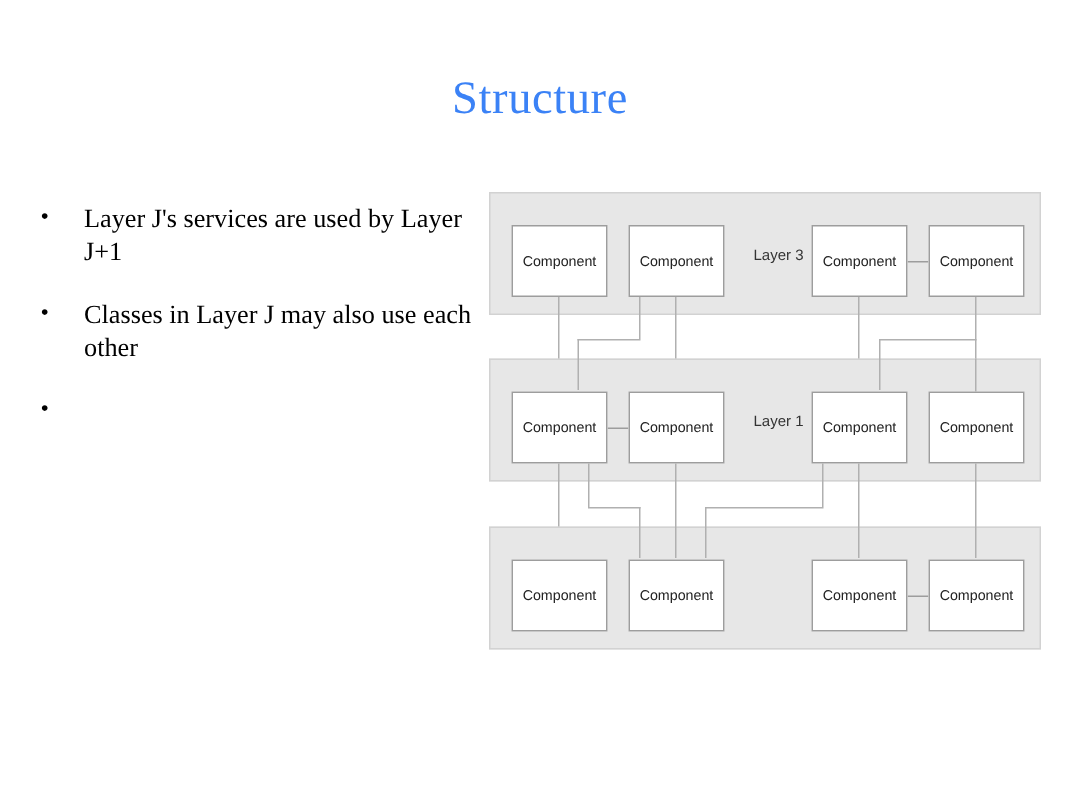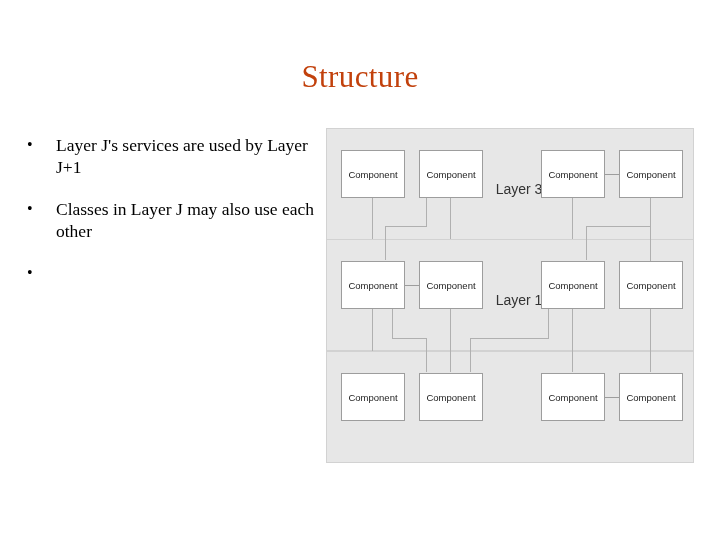--- a/index.html
+++ b/index.html
@@ -5,44 +5,44 @@
   html,body{margin:0;padding:0;}
   body{
     width:720px;height:540px;background:#ffffff;
     font-family:"Liberation Serif", serif;
     overflow:hidden;position:relative;
   }
   #slide{position:absolute;left:0;top:0;width:720px;height:540px;background:#fff;}
 
   
   .title{
-    position:absolute;left:0;top:60px;width:720px;text-align:center;
+    position:absolute;left:0;top:48px;width:720px;text-align:center;
     font-family:"Liberation Serif", serif;
-    font-size:31px;color:#c2410c;letter-spacing:0.4px;line-height:1.1;
+    font-size:31px;color:#3b82f6;letter-spacing:0.4px;line-height:1.1;
   }
 
   
   .bullets{position:absolute;left:16px;top:134px;width:305px;}
   .bullet{position:relative;padding-left:40px;margin-bottom:20px;}
   .bullet .dot{
     position:absolute;left:11px;top:0px;
     font-size:16px;line-height:21px;color:#000;
   }
   .bullet .btext{
     font-family:"Liberation Serif", serif;
     font-size:17.5px;line-height:22px;color:#000;
   }
   .b1{top:0px;}
   .b2{margin-top:14px;}
   .b3{margin-top:14px;}
 
   
   #diagram{position:absolute;left:326px;top:126px;width:370px;height:320px;}
   .layer-panel{
-    position:absolute;left:0;width:368px;height:112px;
+    position:absolute;left:0;width:368px;height:82px;
     background:#e7e7e7;border:1px solid #d2d2d2;
     box-sizing:border-box;
   }
   #layer3{top:2px;}
   #layer2{top:113px;}
   #layer1{top:225px;}
 
   .comp{
     position:absolute;width:64px;height:48px;
     background:#ffffff;border:1px solid #9d9d9d;
@@ -52,24 +52,24 @@
     font-size:9.5px;color:#222;
     z-index:6;
   }
   .comp.c1{left:14px;}
   .comp.c2{left:92px;}
   .comp.c3{left:214px;}
   .comp.c4{left:292px;}
   .comp-row{top:21px;}
 
   .layer-label{
-    position:absolute;left:166px;top:36px;width:52px;height:48px;
+    position:absolute;left:166px;top:17px;width:52px;height:48px;
     display:flex;align-items:center;justify-content:center;
     font-family:"Liberation Sans", sans-serif;
-    font-size:14px;color:#333;
+    font-size:10px;color:#333;
     z-index:6;
   }
 
   
   .vline{position:absolute;width:1px;background:#b0b0b0;z-index:4;}
   .hline{position:absolute;height:1px;background:#b0b0b0;z-index:4;}
   .hconn{position:absolute;height:1px;background:#9d9d9d;z-index:5;}
 </style>
 </head>
 <body>

